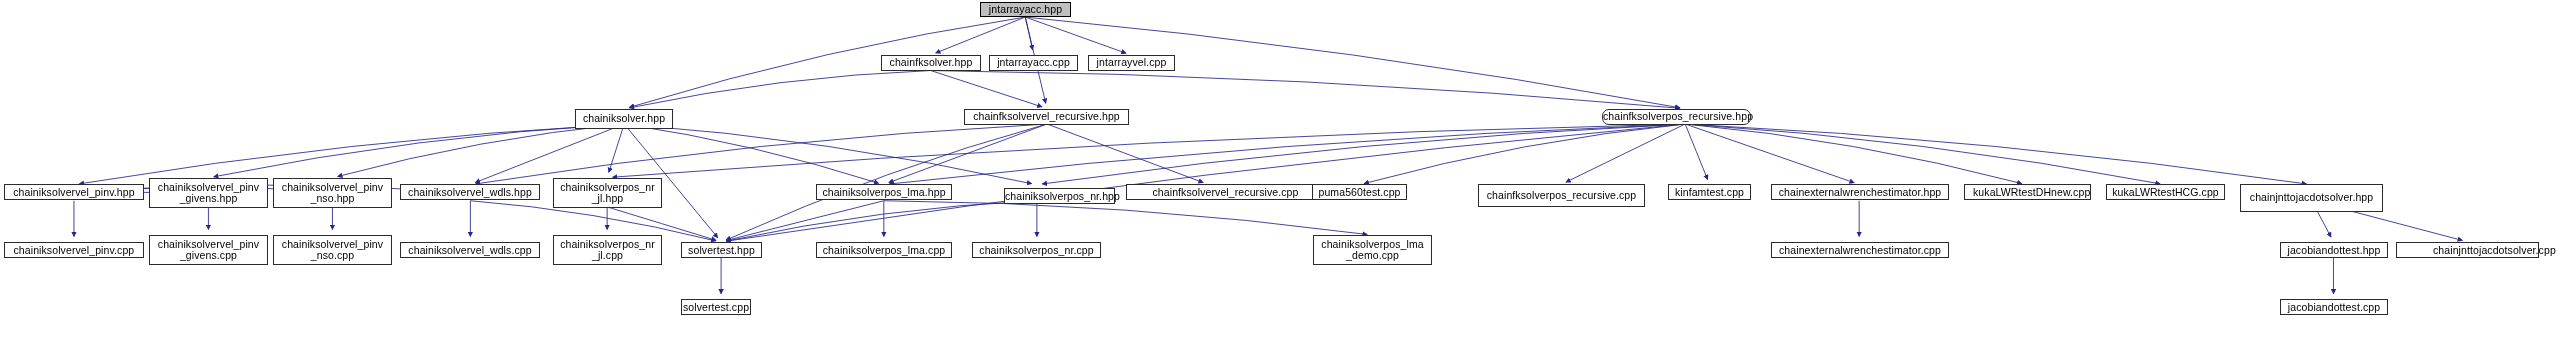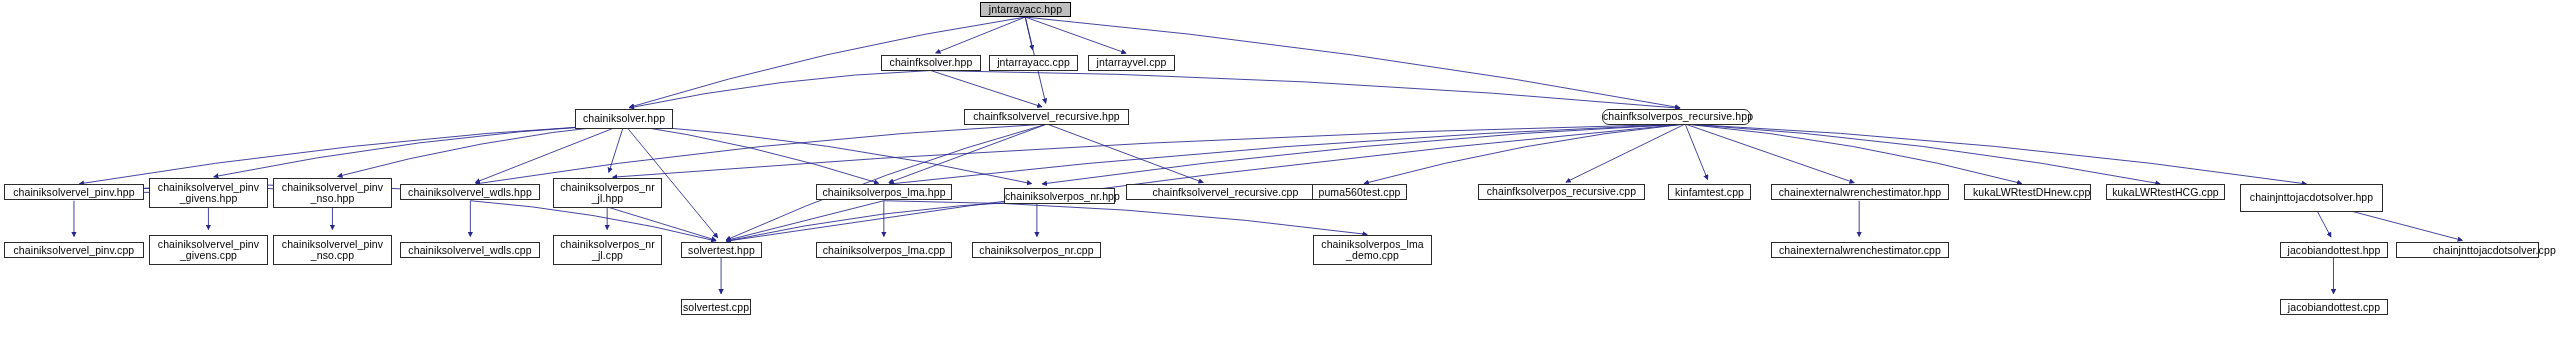--- a/index.html
+++ b/index.html
@@ -128,21 +128,21 @@
 _givens.hpp</span></div>
     <div class="node" style="left: 273px; top: 178px; width: 119px; height: 29.5px;"><span class="lbl">chainiksolvervel_pinv
 _nso.hpp</span></div>
     <div class="node" style="left: 400px; top: 184px; width: 140px; height: 16.3px;"><span class="lbl">chainiksolvervel_wdls.hpp</span></div>
     <div class="node" style="left: 553px; top: 178px; width: 109px; height: 29.5px;"><span class="lbl">chainiksolverpos_nr
 _jl.hpp</span></div>
     <div class="node" style="left: 816px; top: 184px; width: 136px; height: 16.3px;"><span class="lbl">chainiksolverpos_lma.hpp</span></div>
     <div class="node" style="left: 972px; top: 188px; width: 111px; height: 16.3px; margin-left: 32px;"><span class="lbl">chainiksolverpos_nr.hpp</span></div>
     <div class="node" style="left: 1126px; top: 184px; width: 199px; height: 16.3px;"><span class="lbl">chainfksolvervel_recursive.cpp</span></div>
     <div class="node" style="left: 1312px; top: 184px; width: 95px; height: 16.3px;"><span class="lbl">puma560test.cpp</span></div>
-    <div class="node" style="left: 1478px; top: 184px; width: 167px; height: 16px;"><span class="lbl">chainfksolverpos_recursive.cpp</span></div>
+    <div class="node" style="left: 1478px; top: 184px; width: 167px; height: 23px;"><span class="lbl">chainfksolverpos_recursive.cpp</span></div>
     <div class="node" style="left: 1668px; top: 184px; width: 83px; height: 16.3px;"><span class="lbl">kinfamtest.cpp</span></div>
     <div class="node" style="left: 1771px; top: 184px; width: 178px; height: 16.3px;"><span class="lbl">chainexternalwrenchestimator.hpp</span></div>
     <div class="node" style="left: 1964px; top: 184px; width: 127px; height: 16.3px; padding-left: 8px;"><span class="lbl">kukaLWRtestDHnew.cpp</span></div>
     <div class="node" style="left: 2106px; top: 184px; width: 119px; height: 16.3px;"><span class="lbl">kukaLWRtestHCG.cpp</span></div>
     <div class="node" style="left: 2240px; top: 184px; width: 143px; height: 28px;"><span class="lbl">chainjnttojacdotsolver.hpp</span></div>
     <div class="node" style="left: 3.9px; top: 242px; width: 140px; height: 16.3px;"><span class="lbl">chainiksolvervel_pinv.cpp</span></div>
     <div class="node" style="left: 149px; top: 235px; width: 119px; height: 29.5px;"><span class="lbl">chainiksolvervel_pinv
 _givens.cpp</span></div>
     <div class="node" style="left: 273px; top: 235px; width: 119px; height: 29.5px;"><span class="lbl">chainiksolvervel_pinv
 _nso.cpp</span></div>

